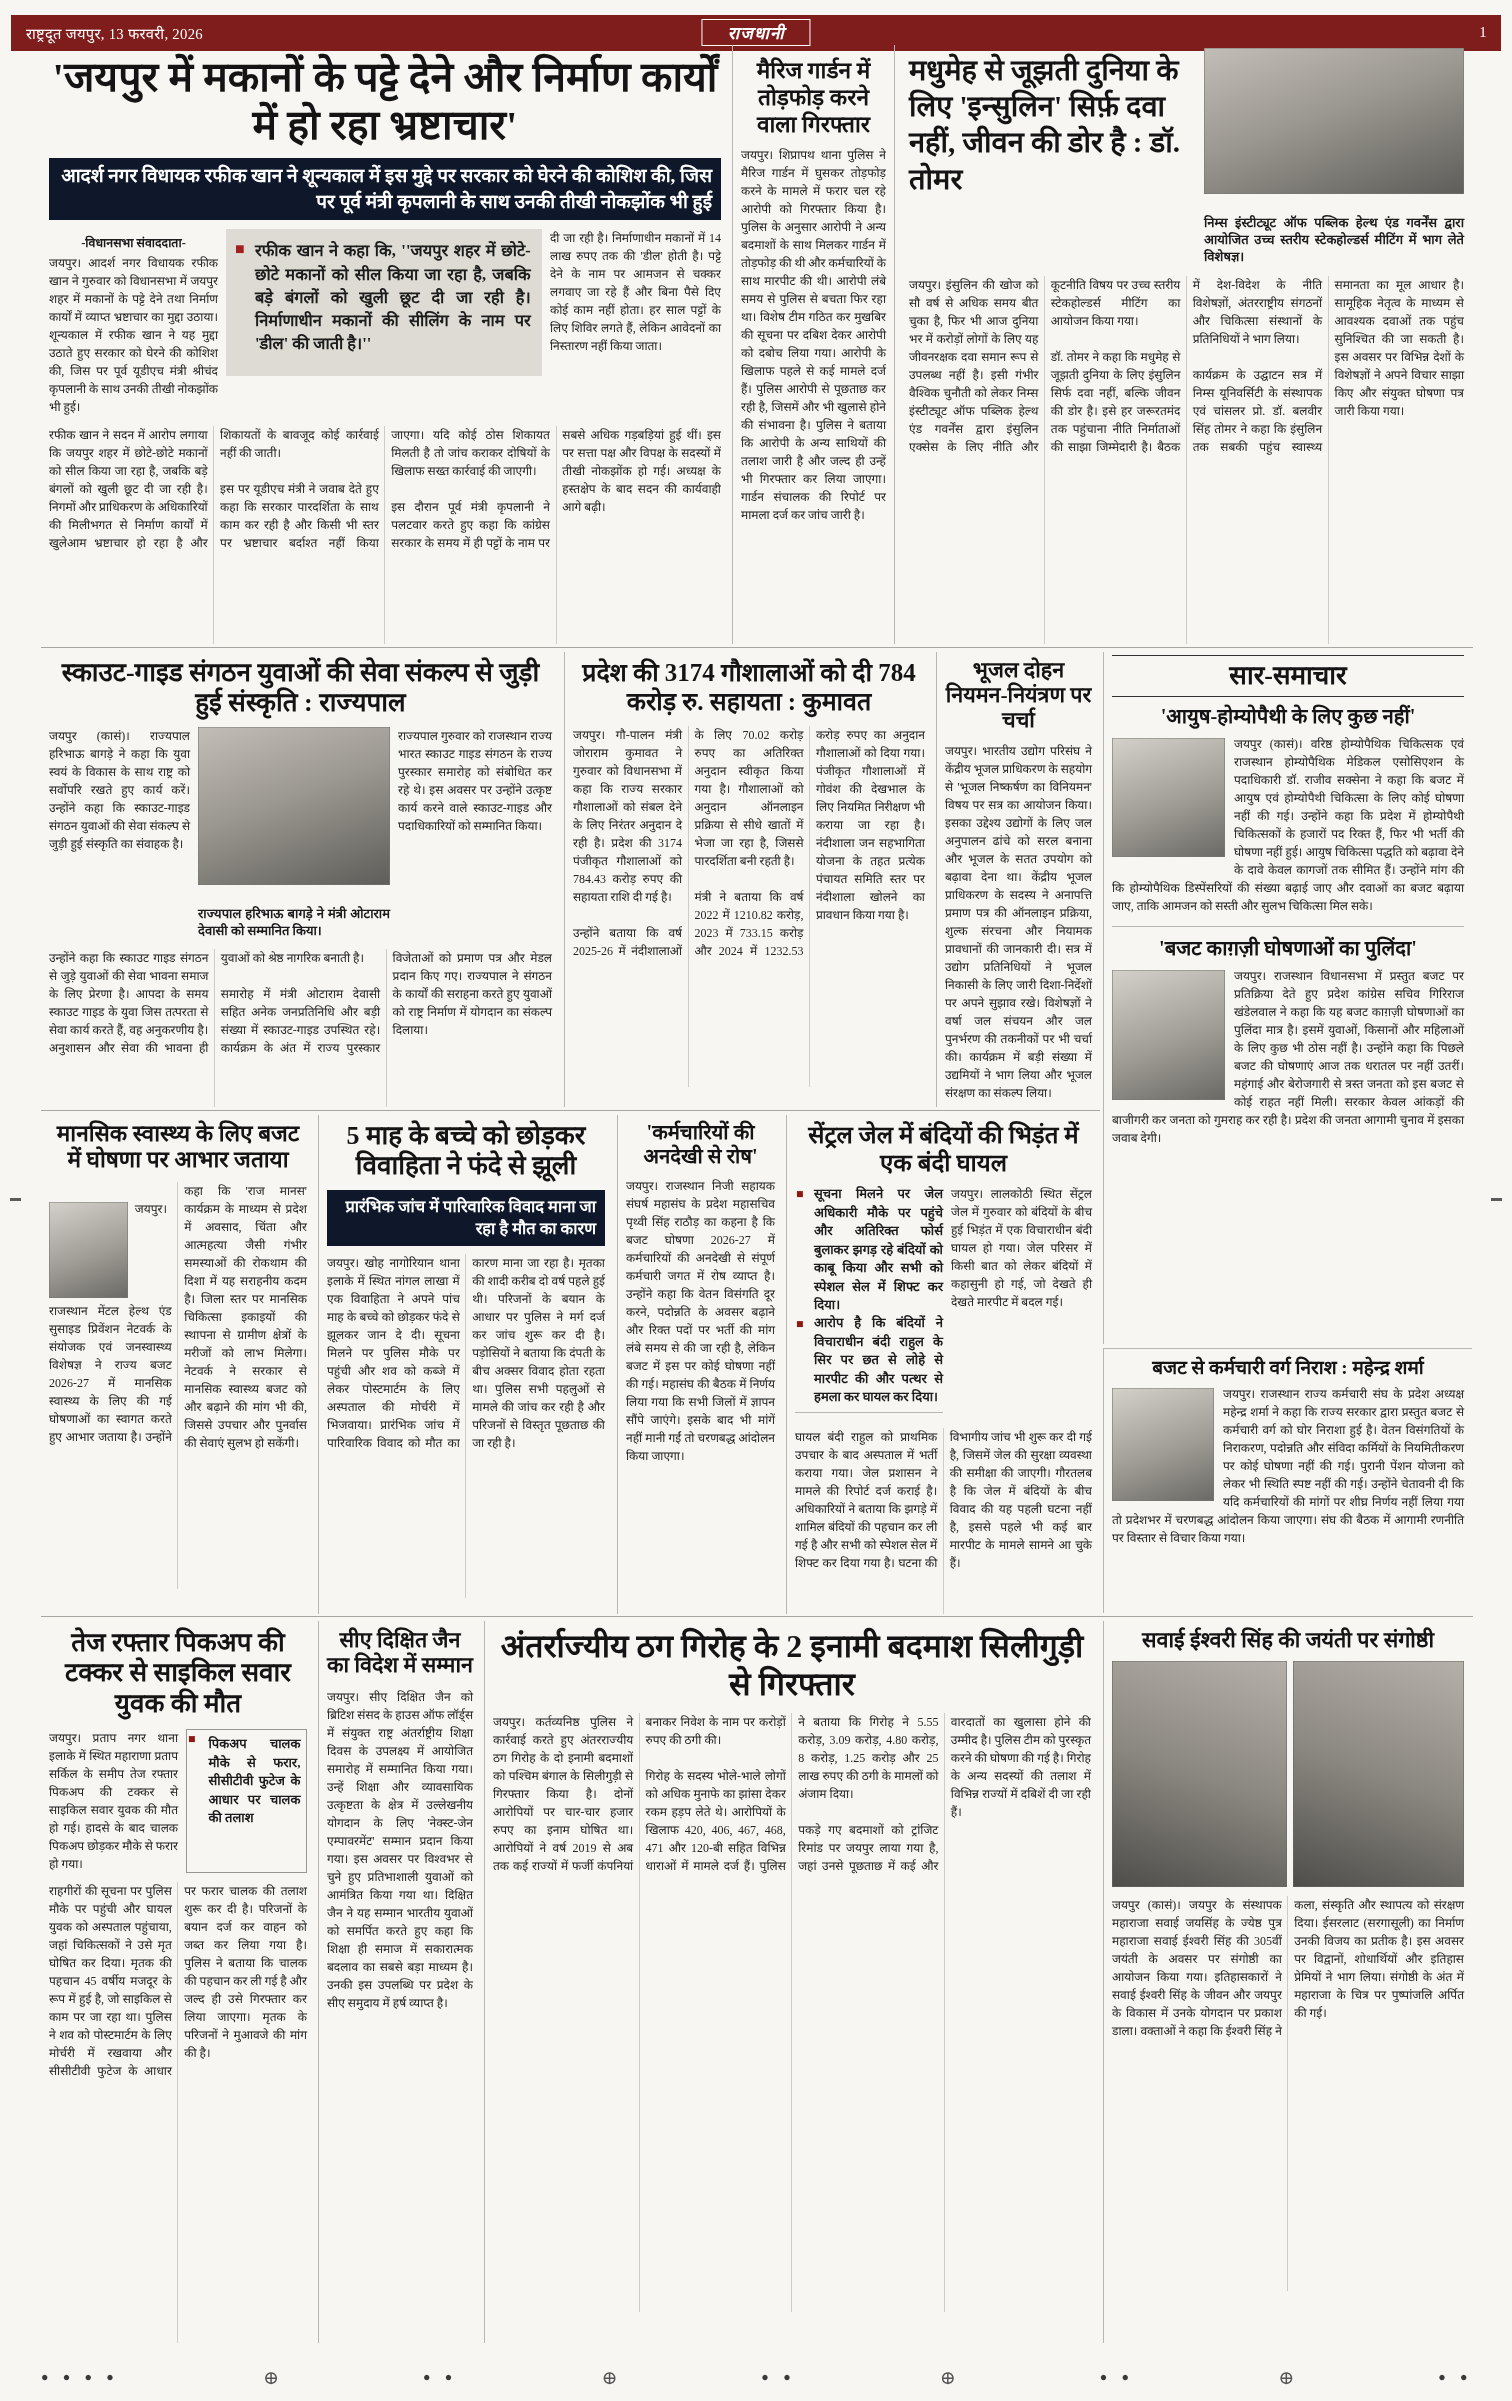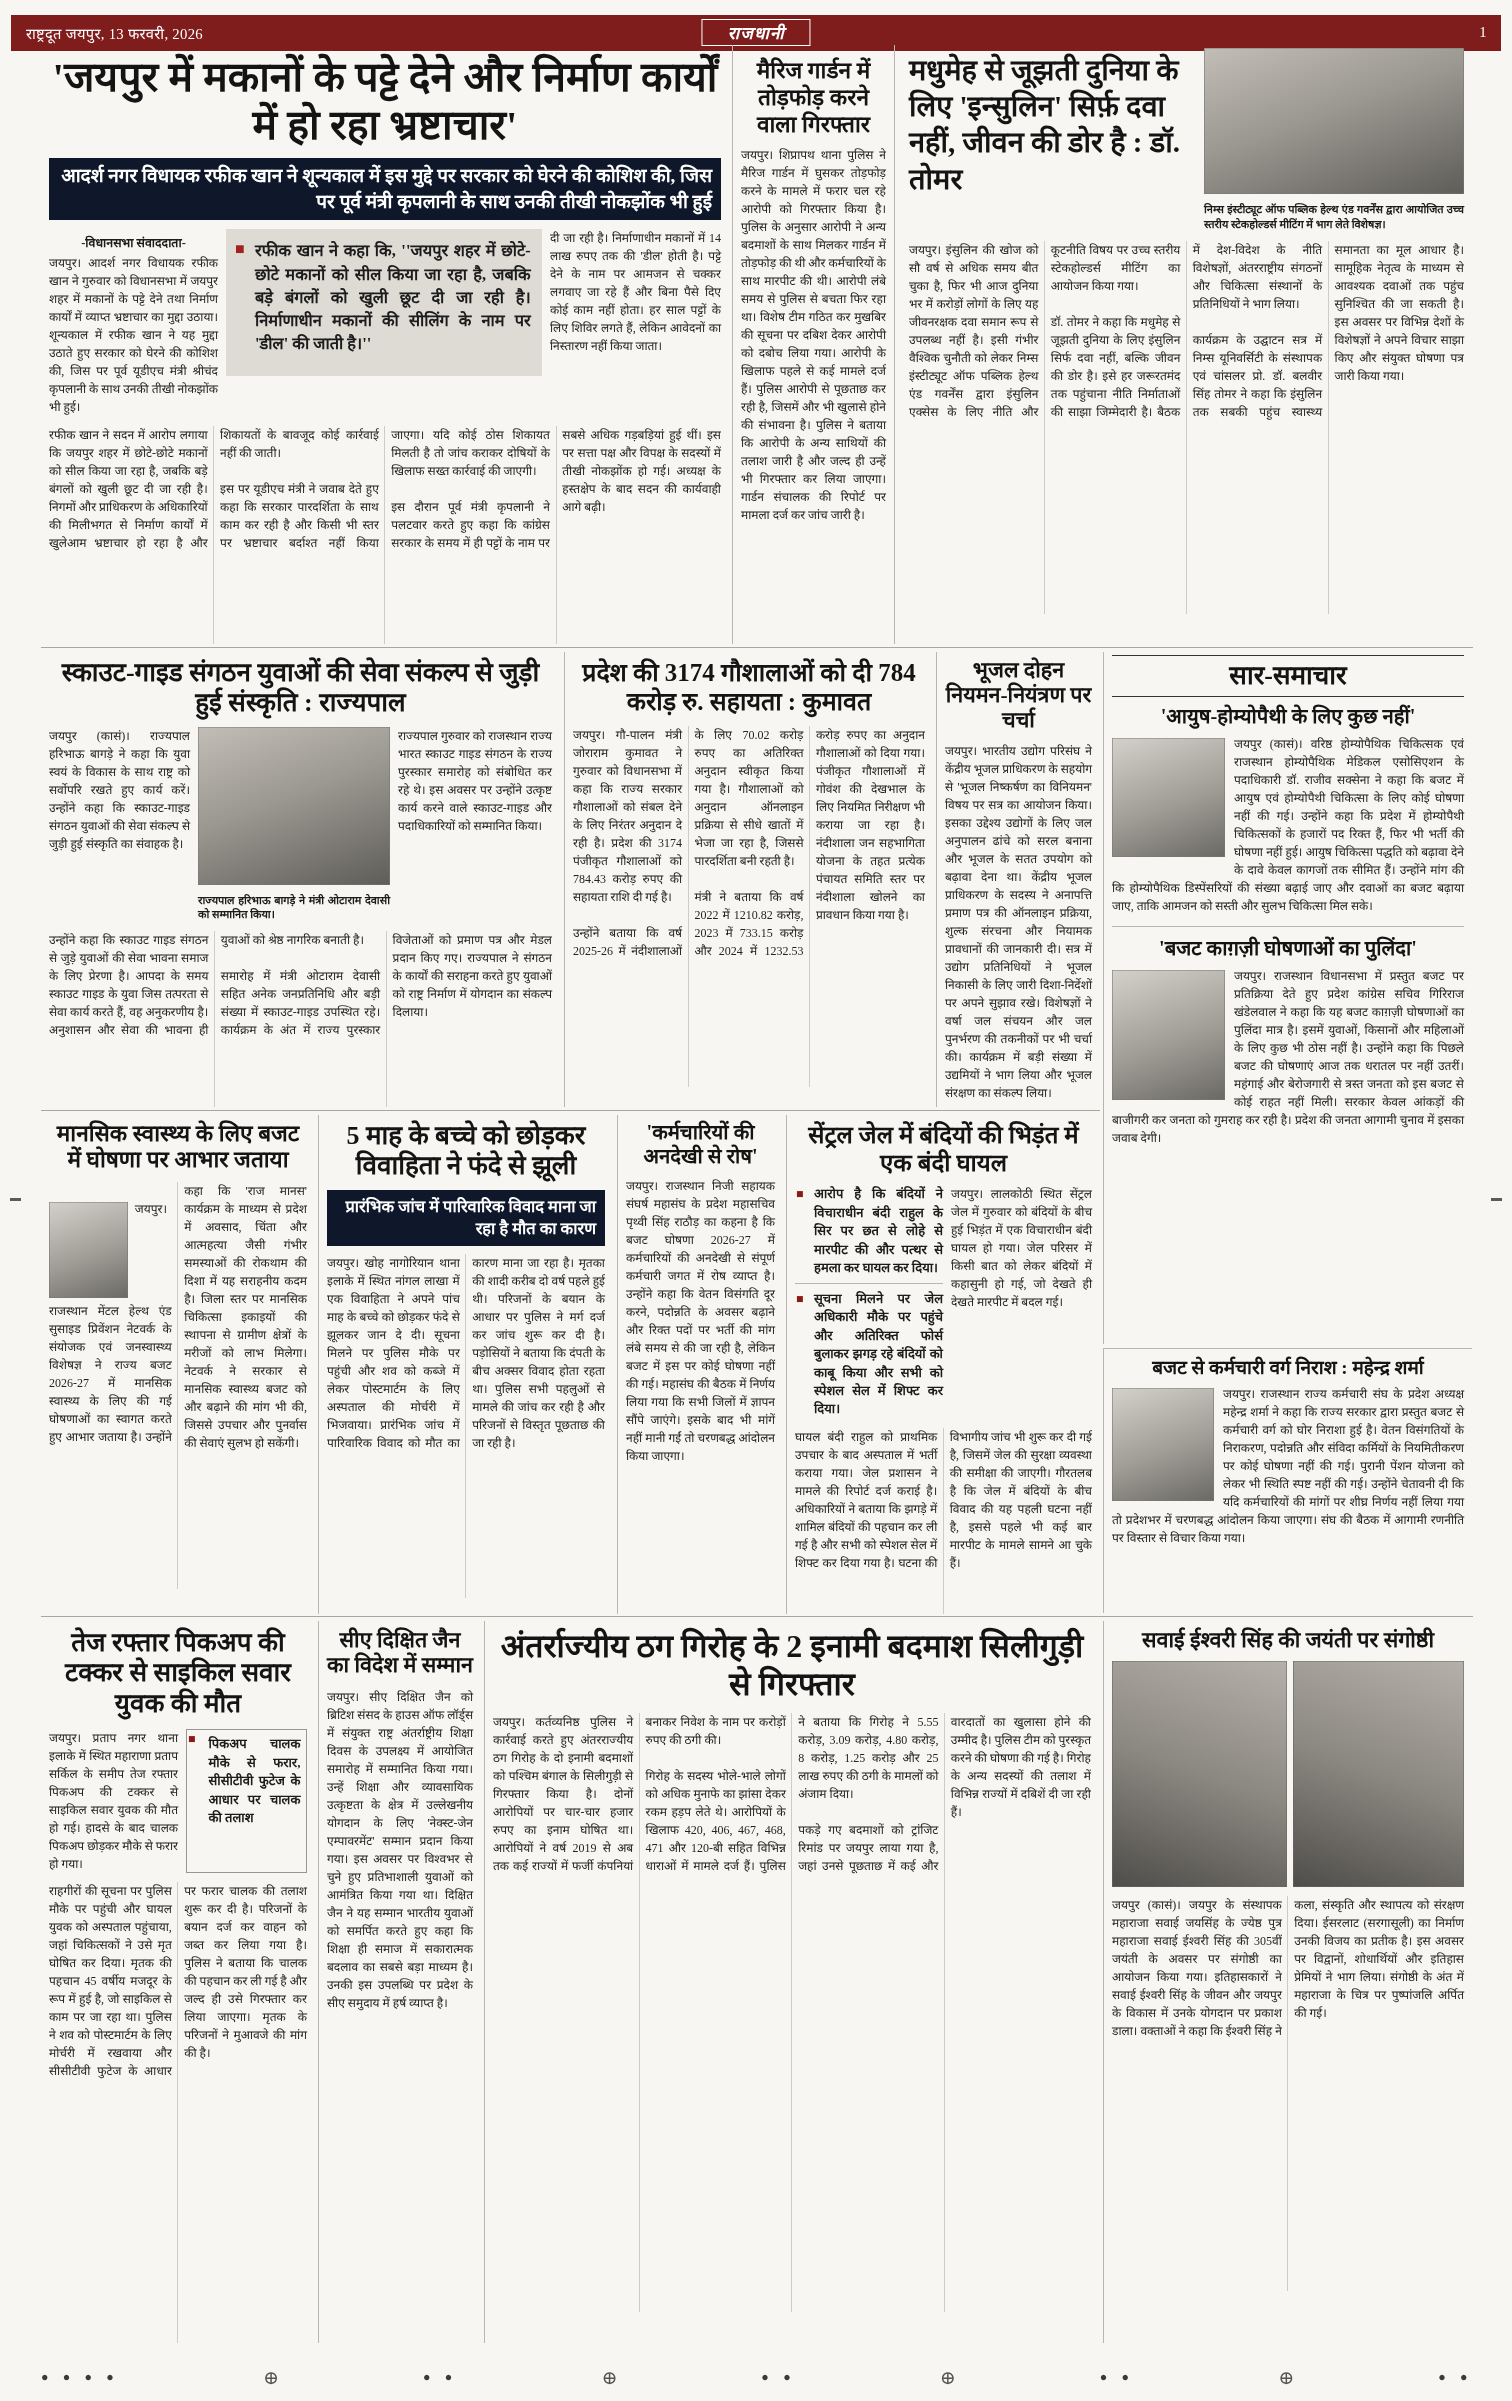--- a/index.html
+++ b/index.html
@@ -19,21 +19,21 @@
   .blk { position:absolute; overflow:hidden; padding:3.4px 8px; }
   .bl { border-left:0.6px solid #b9b6b0; }
   .rule-h { position:absolute; height:0; border-top:0.6px solid #a9a6a0; }
 
   h1,h2,h3 { font-weight:bold; color:#141414; text-align:center; line-height:1.18; }
   .byline { font-weight:bold; font-size:12.4px; text-align:center; margin:4.5px 0 3.4px; }
   .btxt { font-size:12px; line-height:1.5; text-align:justify; white-space:pre-line; color:#242424; }
   .cols-2 { columns:2; column-gap:12.4px; column-rule:0.6px solid #cfccc6; }
   .cols-3 { columns:3; column-gap:12.4px; column-rule:0.6px solid #cfccc6; }
   .cols-4 { columns:4; column-gap:12.4px; column-rule:0.6px solid #cfccc6; }
-  .caption { font-size:11px; font-weight:bold; line-height:1.3; text-align:justify; margin-top:8px; }
+  .caption { font-size:13px; font-weight:bold; line-height:1.3; text-align:justify; margin-top:21px; }
 
   .barhead { background:#0f172a; color:#fff; font-weight:bold; text-align:right; padding:5.6px 9px; }
 
   .quotebox { background:#dedbd4; padding:10.2px 11.3px 10.2px 29px; font-size:16.4px; font-weight:bold;
     line-height:1.42; position:relative; text-align:justify; }
   .quotebox::before { content:"■"; position:absolute; left:9px; top:9px; color:#a32020; font-size:16px; }
 
   .bullet { position:relative; padding-left:19px; font-size:13px; font-weight:bold; line-height:1.42;
     text-align:justify; }
   .bullet::before { content:"■"; position:absolute; left:1.1px; top:1.1px; color:#8a1a12; font-size:12.4px; }
@@ -181,22 +181,22 @@
 
   <article class="blk bl" style="left:617px; top:1115px; width:166px; height:499px;">
     <h2 style="font-size:20.3px; margin:2.3px 0 8px;">'कर्मचारियों की अनदेखी से रोष'</h2>
     <div class="btxt" style="height:407px;">जयपुर। राजस्थान निजी सहायक संघर्ष महासंघ के प्रदेश महासचिव पृथ्वी सिंह राठौड़ का कहना है कि बजट घोषणा 2026-27 में कर्मचारियों की अनदेखी से संपूर्ण कर्मचारी जगत में रोष व्याप्त है। उन्होंने कहा कि वेतन विसंगति दूर करने, पदोन्नति के अवसर बढ़ाने और रिक्त पदों पर भर्ती की मांग लंबे समय से की जा रही है, लेकिन बजट में इस पर कोई घोषणा नहीं की गई। महासंघ की बैठक में निर्णय लिया गया कि सभी जिलों में ज्ञापन सौंपे जाएंगे। इसके बाद भी मांगें नहीं मानी गईं तो चरणबद्ध आंदोलन किया जाएगा।</div>
   </article>
 
   <article class="blk bl" style="left:786px; top:1115px; width:314px; height:499px;">
     <h2 style="font-size:24px; margin:2.3px 0 8px;">सेंट्रल जेल में बंदियों की भिड़ंत में एक बंदी घायल</h2>
     <div class="toprow">
       <div style="width:148px;">
+        <p class="bullet">सूचना मिलने पर जेल अधिकारी मौके पर पहुंचे और अतिरिक्त फोर्स बुलाकर झगड़ रहे बंदियों को काबू किया और सभी को स्पेशल सेल में शिफ्ट कर दिया।</p>
         <p class="bullet" style="border-bottom:0.6px solid #b9b6b0; padding-bottom:5.6px; margin-bottom:5.6px;">आरोप है कि बंदियों ने विचाराधीन बंदी राहुल के सिर पर छत से लोहे से मारपीट की और पत्थर से हमला कर घायल कर दिया।</p>
-        <p class="bullet">सूचना मिलने पर जेल अधिकारी मौके पर पहुंचे और अतिरिक्त फोर्स बुलाकर झगड़ रहे बंदियों को काबू किया और सभी को स्पेशल सेल में शिफ्ट कर दिया।</p>
       </div>
       <p class="btxt" style="flex:1;">जयपुर। लालकोठी स्थित सेंट्रल जेल में गुरुवार को बंदियों के बीच हुई भिड़ंत में एक विचाराधीन बंदी घायल हो गया। जेल परिसर में किसी बात को लेकर बंदियों में कहासुनी हो गई, जो देखते ही देखते मारपीट में बदल गई।</p>
     </div>
     <div class="btxt cols-2" style="margin-top:9px; height:186px;">घायल बंदी राहुल को प्राथमिक उपचार के बाद अस्पताल में भर्ती कराया गया। जेल प्रशासन ने मामले की रिपोर्ट दर्ज कराई है। अधिकारियों ने बताया कि झगड़े में शामिल बंदियों की पहचान कर ली गई है और सभी को स्पेशल सेल में शिफ्ट कर दिया गया है। घटना की विभागीय जांच भी शुरू कर दी गई है, जिसमें जेल की सुरक्षा व्यवस्था की समीक्षा की जाएगी। गौरतलब है कि जेल में बंदियों के बीच विवाद की यह पहली घटना नहीं है, इससे पहले भी कई बार मारपीट के मामले सामने आ चुके हैं।</div>
   </article>
 
   <div class="rule-h" style="left:41px; top:1616px; width:1432px;"></div>
 
   <article class="blk" style="left:41px; top:1621px; width:274px; height:722px;">
     <h2 style="font-size:26px; margin:3.4px 0 9px;">तेज रफ्तार पिकअप की टक्कर से साइकिल सवार युवक की मौत</h2>

